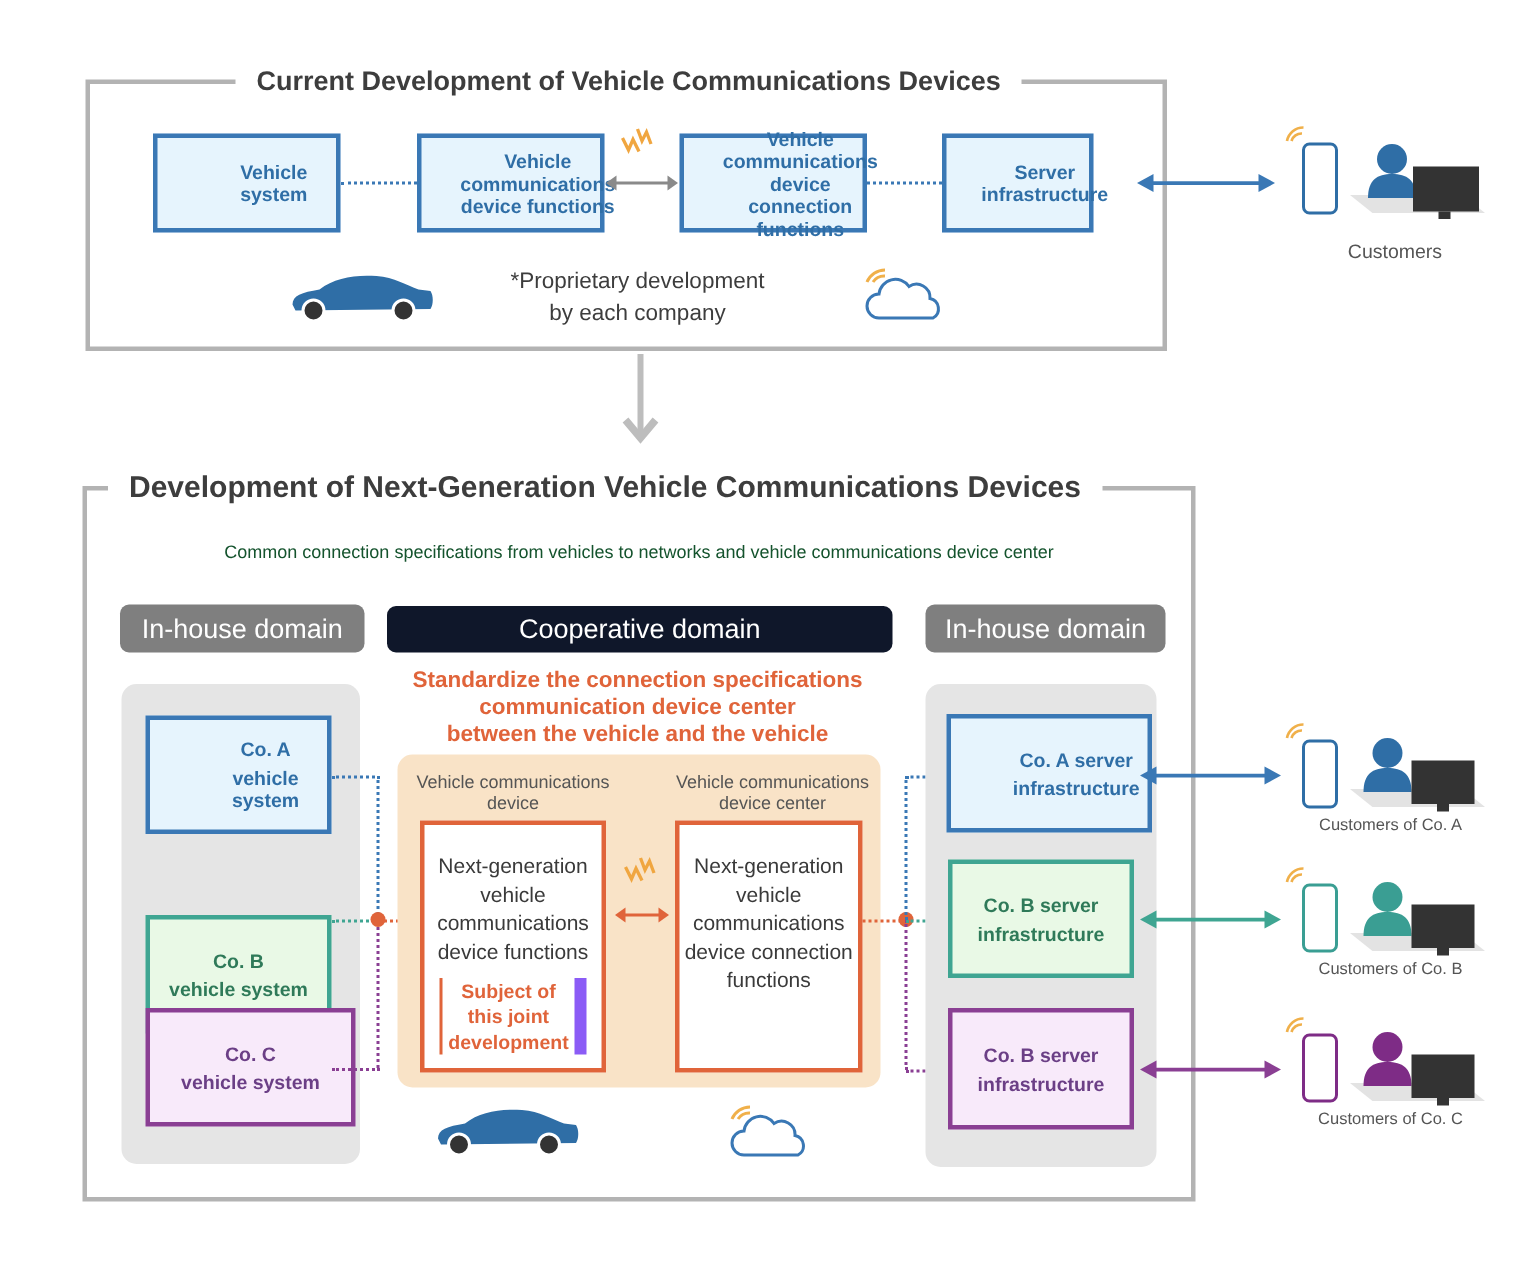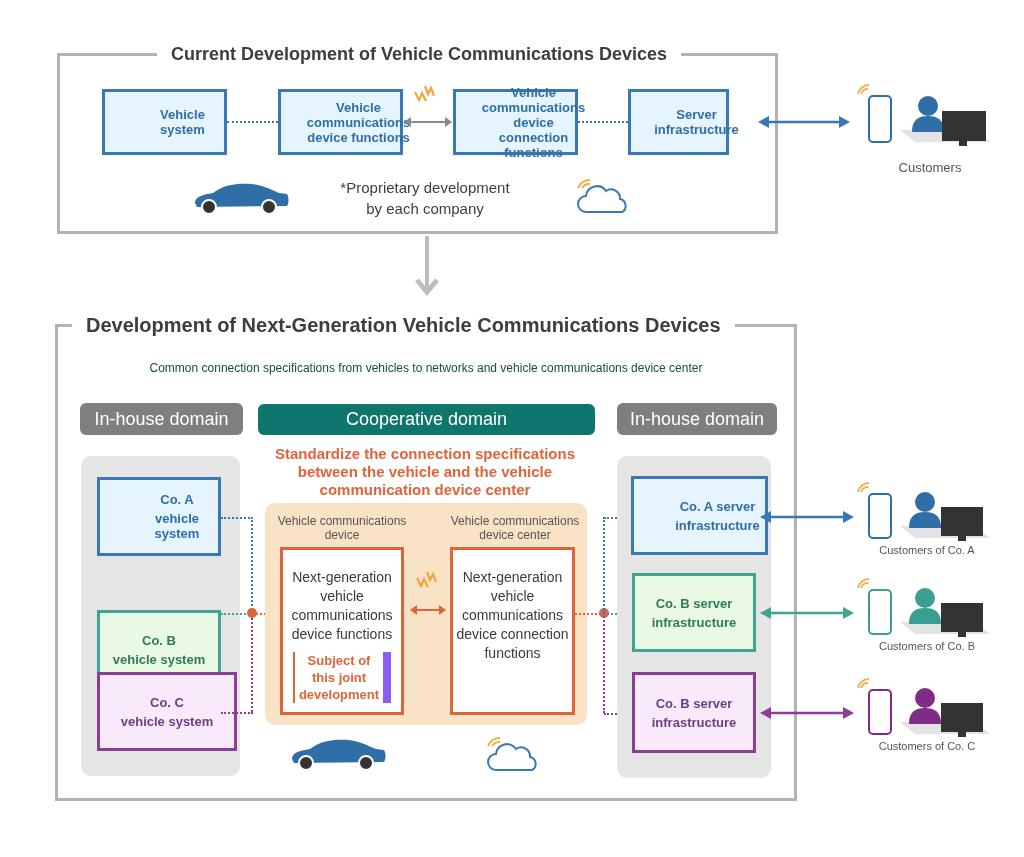--- a/index.html
+++ b/index.html
@@ -7,21 +7,21 @@
   body { position: relative; font-family: "Liberation Sans", "DejaVu Sans", sans-serif; color: #3b3b3b; }
   .frame { position: absolute; border: 3px solid #b3b3b3; background: #fff; }
   .frame-title { position: absolute; background: #fff; padding: 0 14px; font-weight: bold; color: #3d3d3d; white-space: nowrap; }
   .box { position: absolute; display: flex; align-items: center; justify-content: center; text-align: center;
          border: 3px solid; font-size: 13px; line-height: 15px; font-weight: bold; }
   .blue { border-color: #3a78b5; background: #e6f4fd; color: #2f6ea6; padding-left: 36px; }
   .green { border-color: #3fa592; background: #e9f9e6; color: #2f7a59; }
   .purple { border-color: #8a3f93; background: #f8eafa; color: #6b3f86; }
   .pill { position: absolute; border-radius: 6px; color: #fff; display:flex; align-items:center; justify-content:center; font-size: 18px; }
   .gray-pill { background: #7f7f7f; }
-  .orange-pill { background: #0f766e; }
+  .orange-pill { background: #0f172a; }
   .panel { position: absolute; background: #e5e5e5; border-radius: 10px; }
   .coop-panel { position: absolute; background: #f9e3c7; border-radius: 10px; }
   .obox { position: absolute; border: 3px solid #e0643a; background: #fff; text-align: center; color: #3a3a3a; font-size: 14px; line-height: 19px; }
   .caption { position: absolute; font-size: 12px; color: #555; text-align: center; white-space: nowrap; }
   .dotted-h { position: absolute; height: 0; border-top: 2px dotted; }
   .dotted-v { position: absolute; width: 0; border-left: 2px dotted; }
   svg { position: absolute; overflow: visible; }
 </style>
 </head>
 <body>
@@ -101,22 +101,22 @@
 <div class="frame" style="left:55px; top:324px; width:742px; height:477px;"></div>
 <div class="frame-title" style="left:72px; top:312px; font-size:20px; line-height:26px;">Development of Next-Generation Vehicle Communications Devices</div>
 <div class="caption" style="left:62px; top:361px; width:728px; font-size:12px; color:#14532d;">Common connection specifications from vehicles to networks and vehicle communications device center</div>
 
 <div class="pill gray-pill" style="left:80px; top:403px; width:163px; height:32px;">In-house domain</div>
 <div class="pill orange-pill" style="left:258px; top:404px; width:337px; height:31px;">Cooperative domain</div>
 <div class="pill gray-pill" style="left:617px; top:403px; width:160px; height:32px;">In-house domain</div>
 
 <div class="caption" style="left:250px; top:445px; width:350px; font-size:15px; font-weight:bold; color:#e0643a; line-height:18px;">
   <div>Standardize the connection specifications</div>
+  <div>communication device center</div>
   <div>between the vehicle and the vehicle</div>
-  <div>communication device center</div>
 </div>
 
 <div class="panel" style="left:81px; top:456px; width:159px; height:320px;"></div>
 <div class="box blue" style="left:97px; top:477px; width:124px; height:79px; flex-direction:column;">
   <span>Co. A</span>
   <span style="margin-top:4px;">vehicle system</span>
 </div>
 <div class="box green" style="left:97px; top:574px; width:124px; height:79px; flex-direction:column;margin-top:36px;">
   <span>Co. B</span>
   <span style="margin-top:4px;">vehicle system</span>

